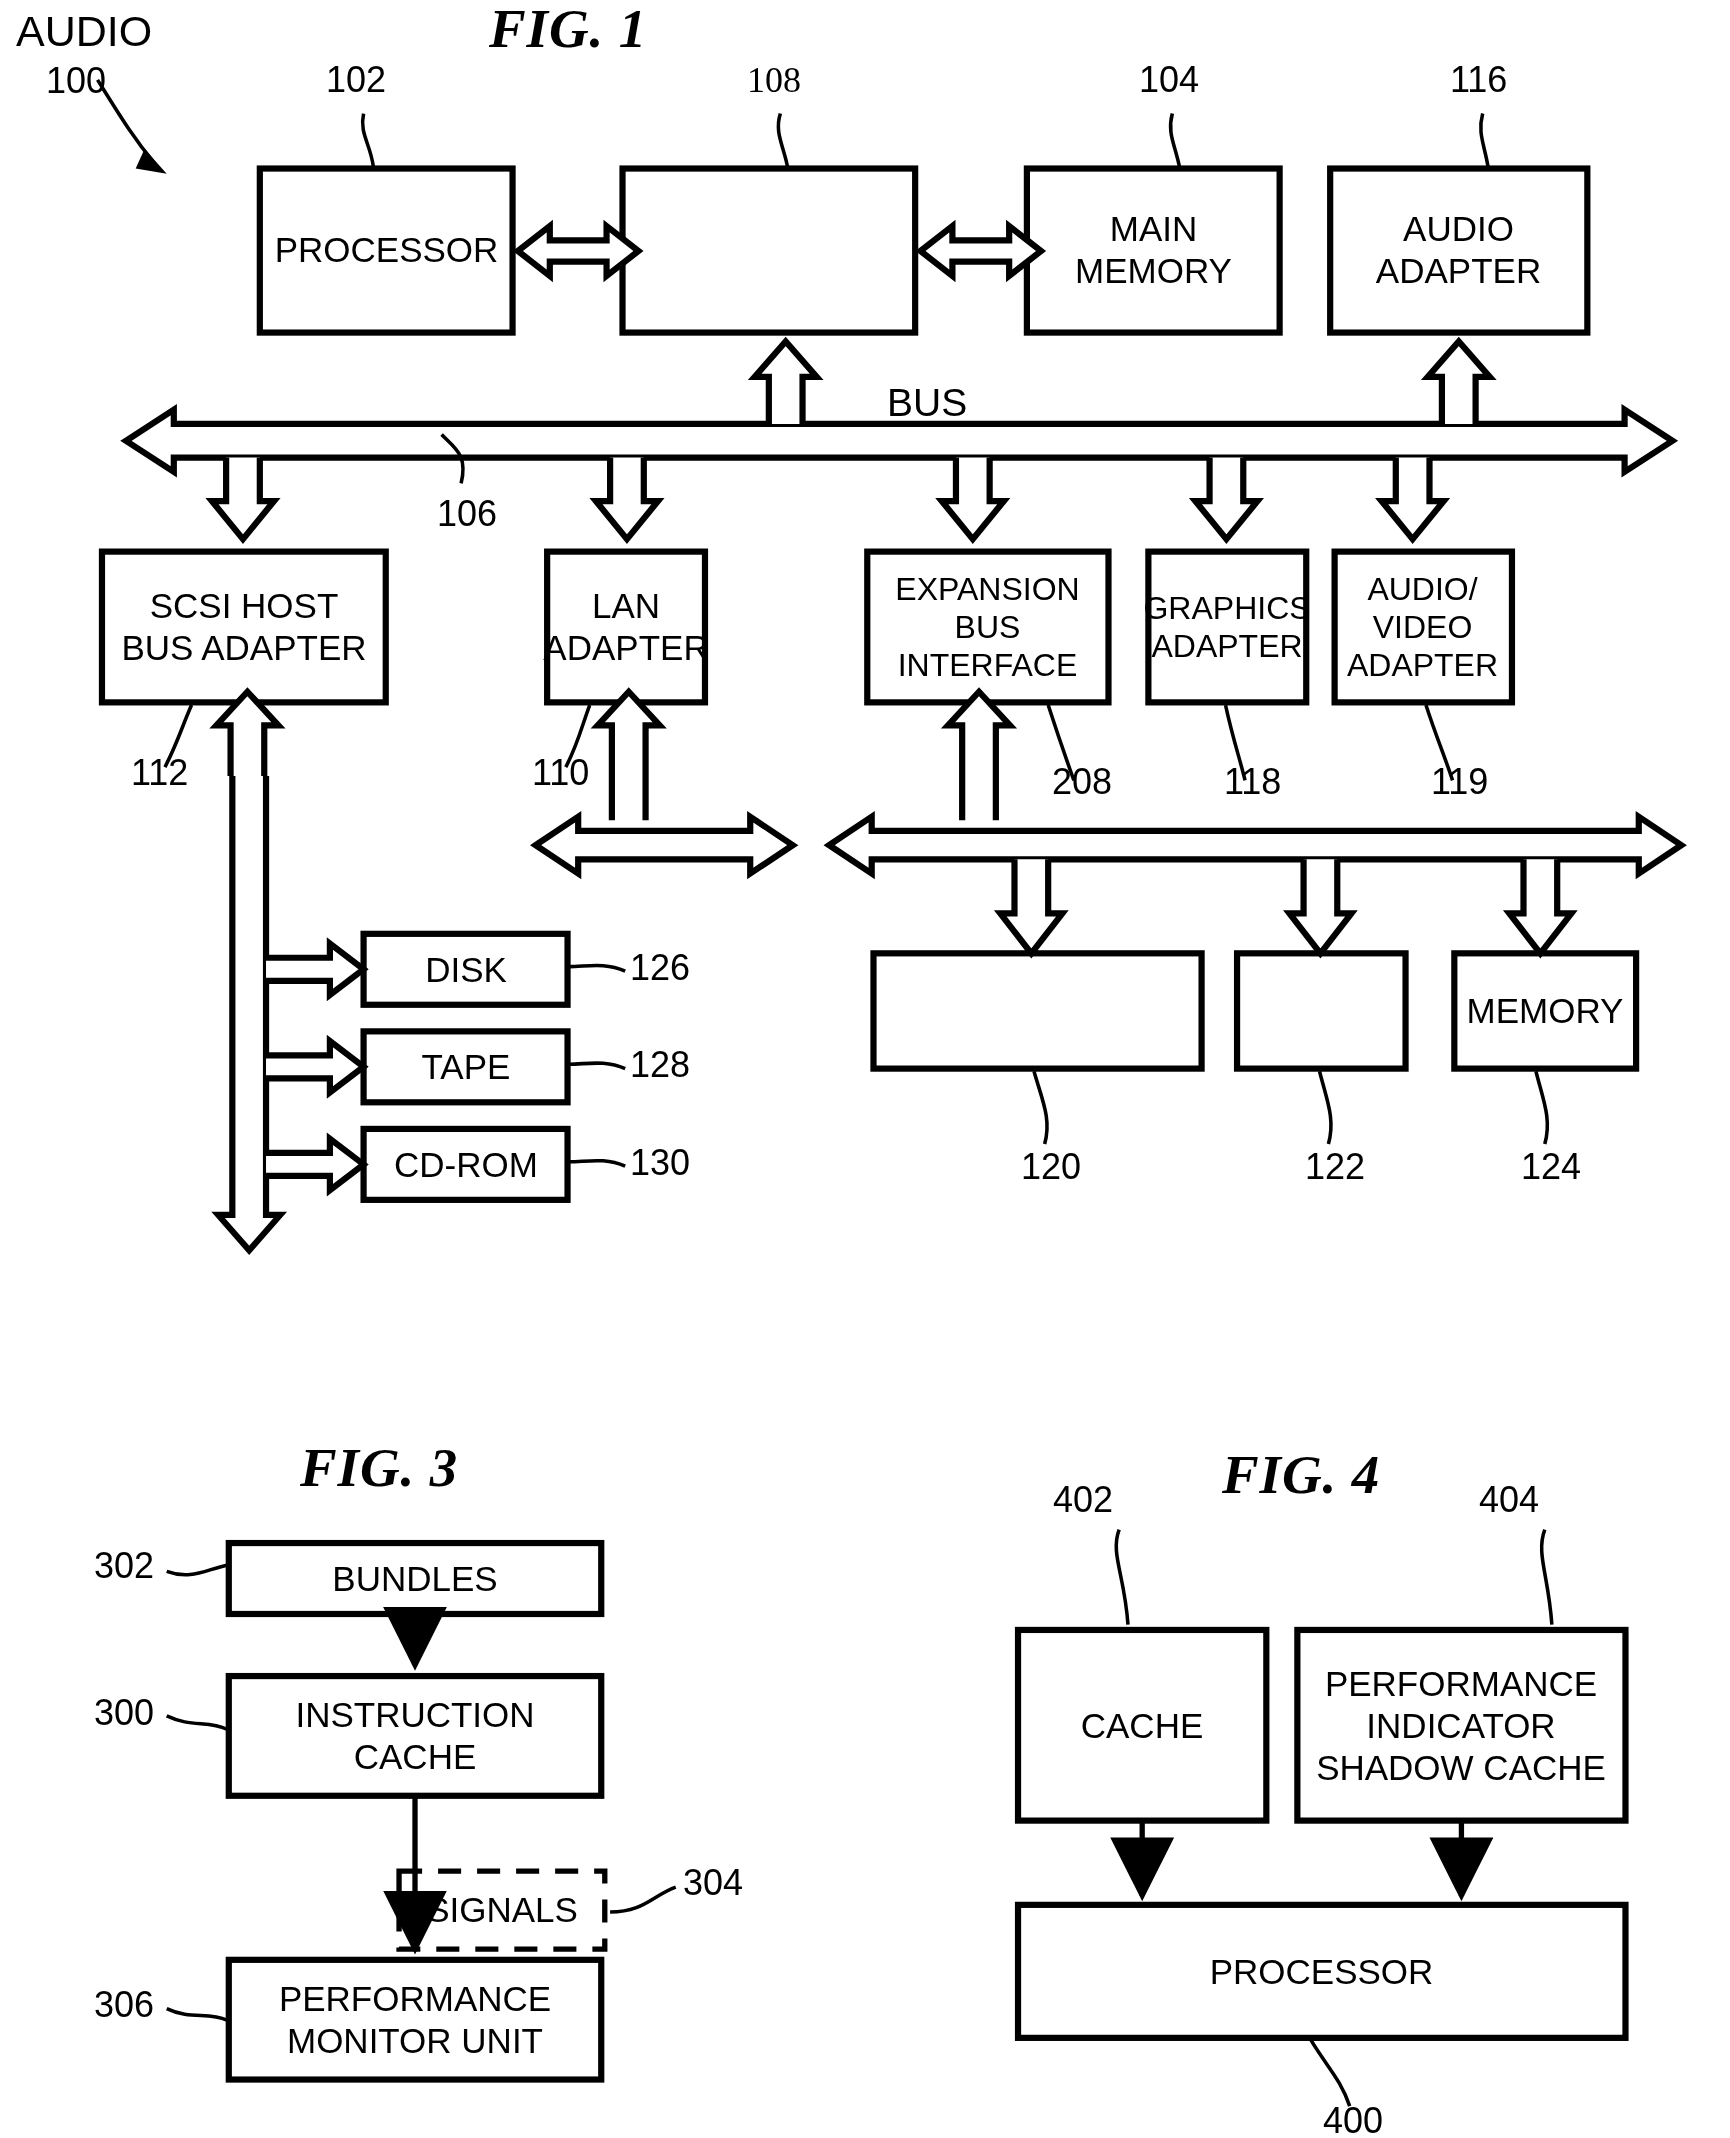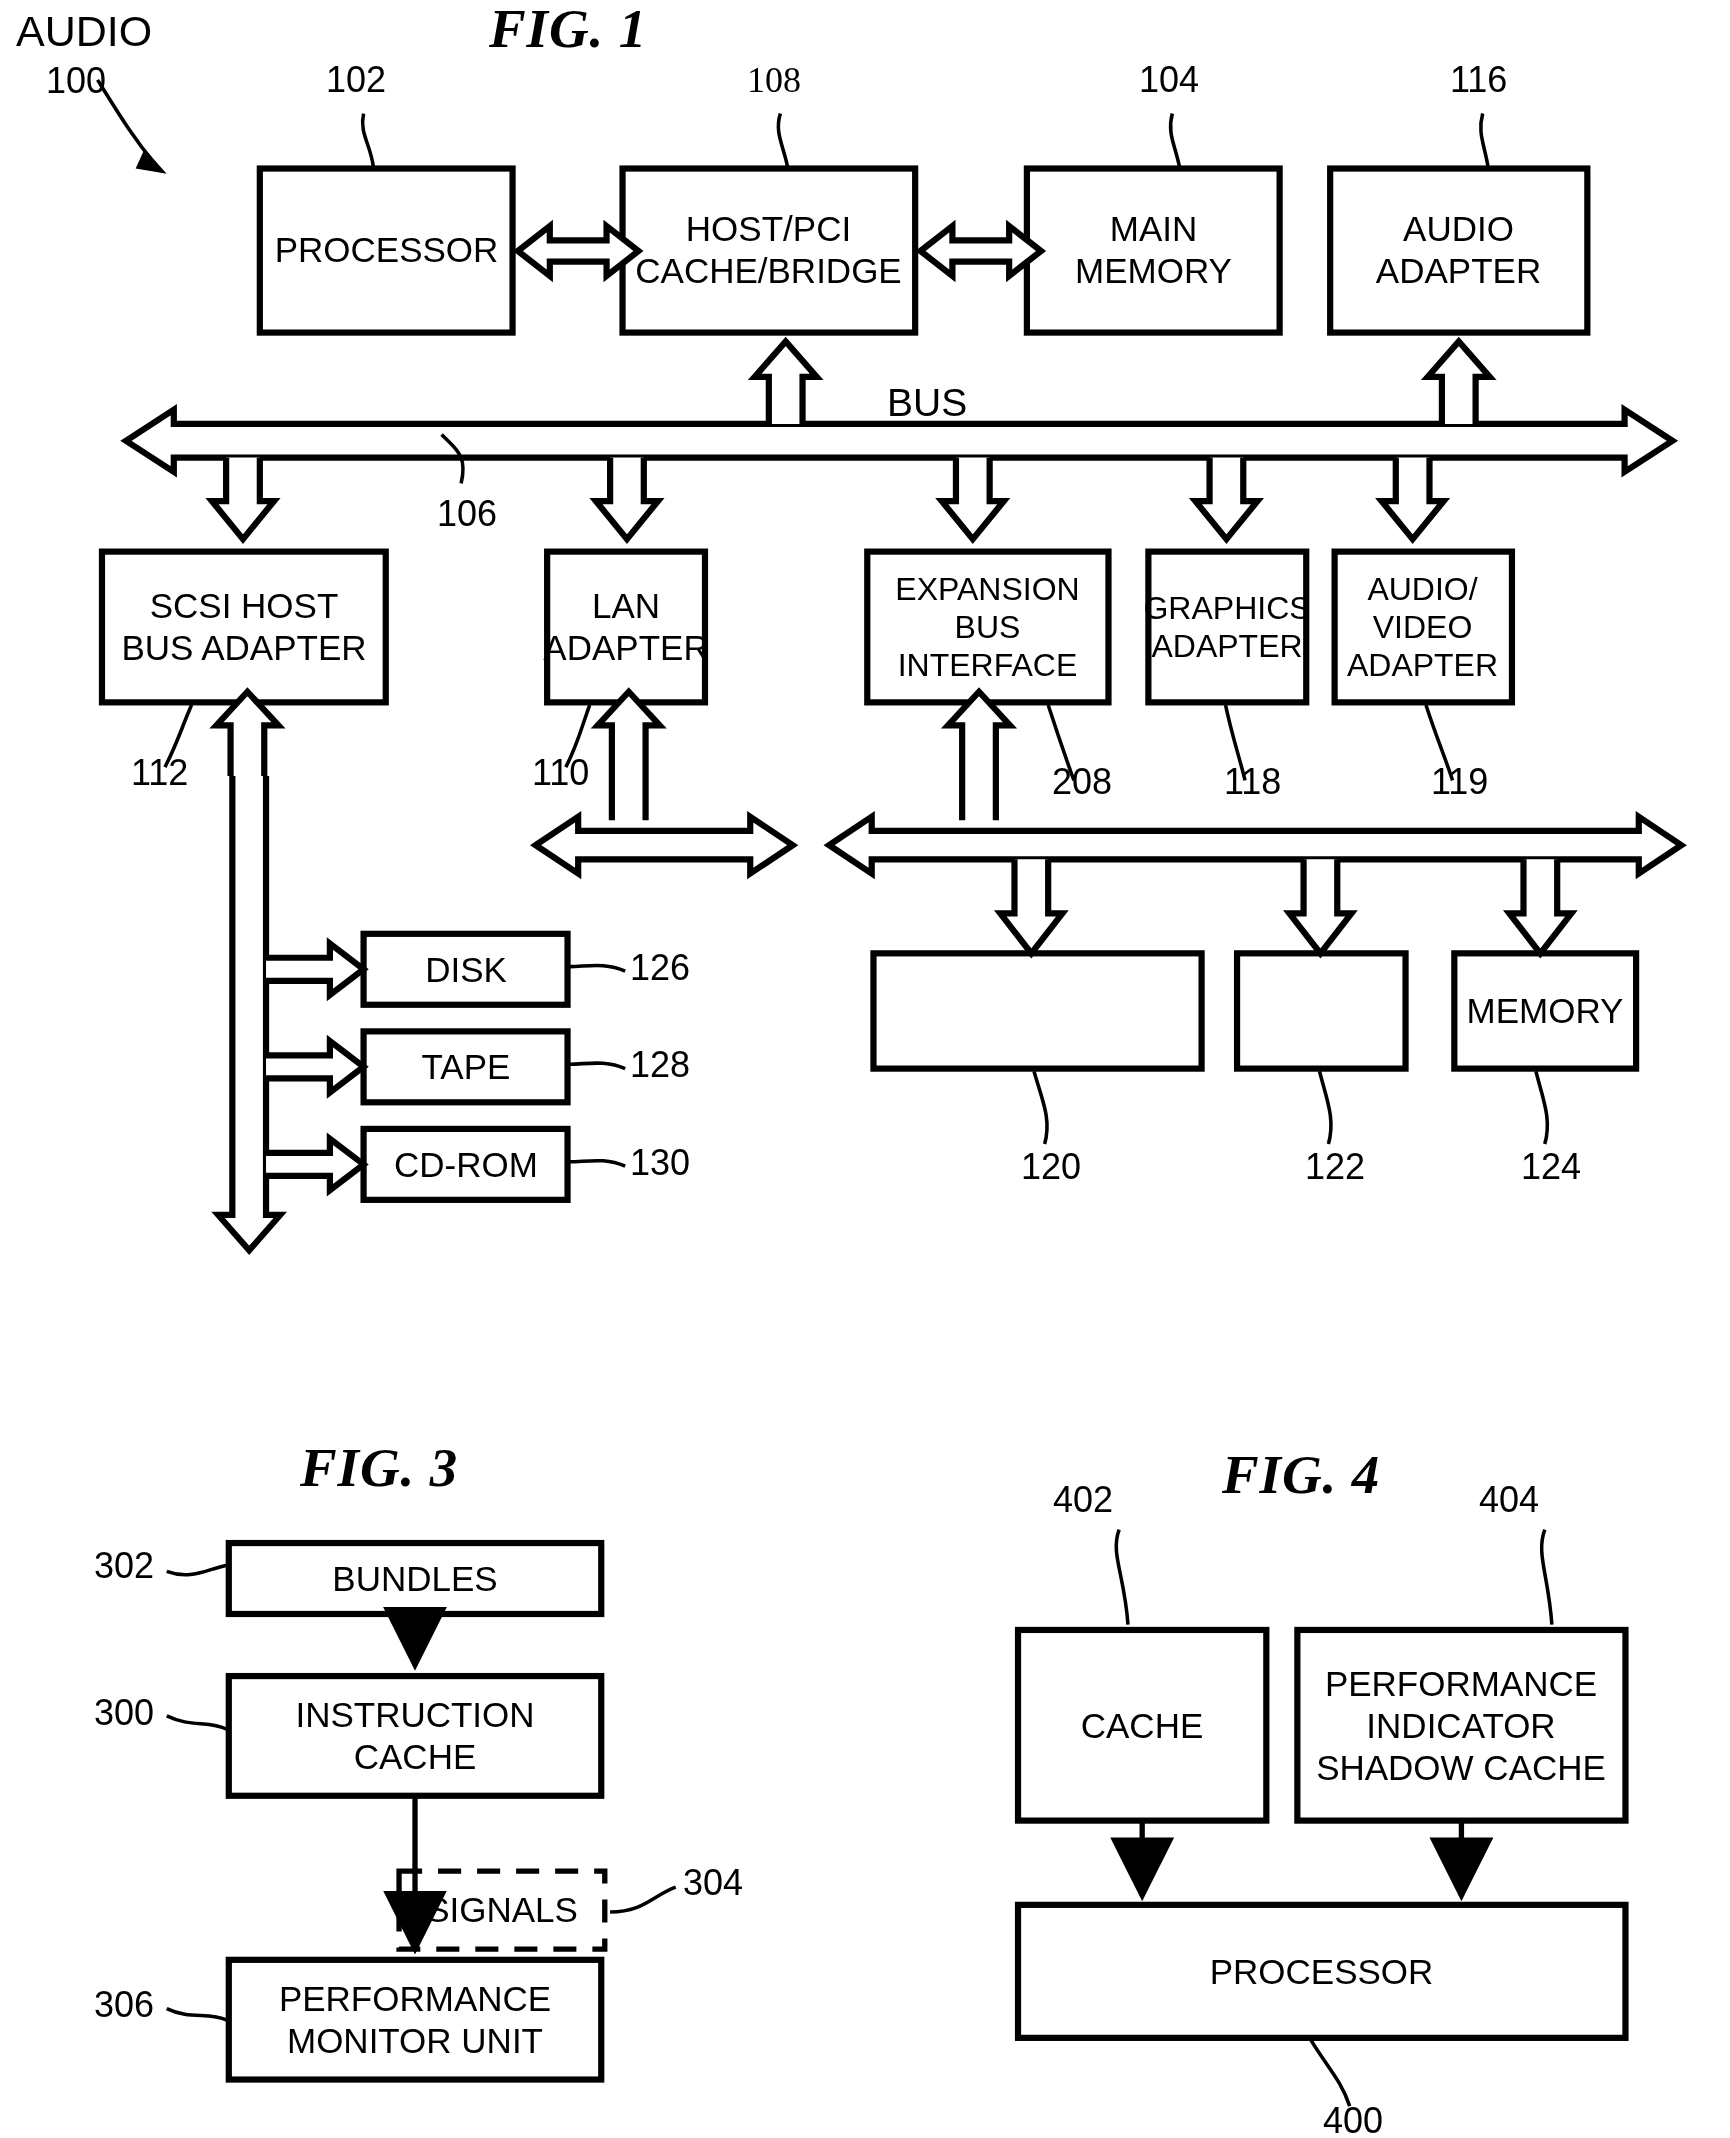--- a/index.html
+++ b/index.html
@@ -195,22 +195,20 @@
   <div class="numlab" style="left:630px; top:947px;">126</div>
   <div class="numlab" style="left:630px; top:1044px;">128</div>
   <div class="numlab" style="left:630px; top:1142px;">130</div>
   <div class="numlab" style="left:1021px; top:1146px;">120</div>
   <div class="numlab" style="left:1305px; top:1146px;">122</div>
   <div class="numlab" style="left:1521px; top:1146px;">124</div>
 
   <div class="buslabel" style="left:887px; top:381px;">BUS</div>
 
   <div class="boxlab" style="left:260px; top:168px; width:253px; height:164px;">PROCESSOR</div>
-  <div class="boxlab" style="left:622px; top:168px; width:293px; height:164px;">HOST/PCI
-CACHE/BRIDGE</div>
   <div class="boxlab" style="left:1027px; top:168px; width:253px; height:164px;">MAIN
 MEMORY</div>
   <div class="boxlab" style="left:1330px; top:168px; width:257px; height:164px;">AUDIO
 ADAPTER</div>
 
   <div class="boxlab" style="left:102px; top:551px; width:284px; height:151px;">SCSI HOST
 BUS ADAPTER</div>
   <div class="boxlab" style="left:547px; top:551px; width:158px; height:151px;">LAN
 ADAPTER</div>
   <div class="boxlab small" style="left:867px; top:551px; width:241px; height:151px;">EXPANSION

